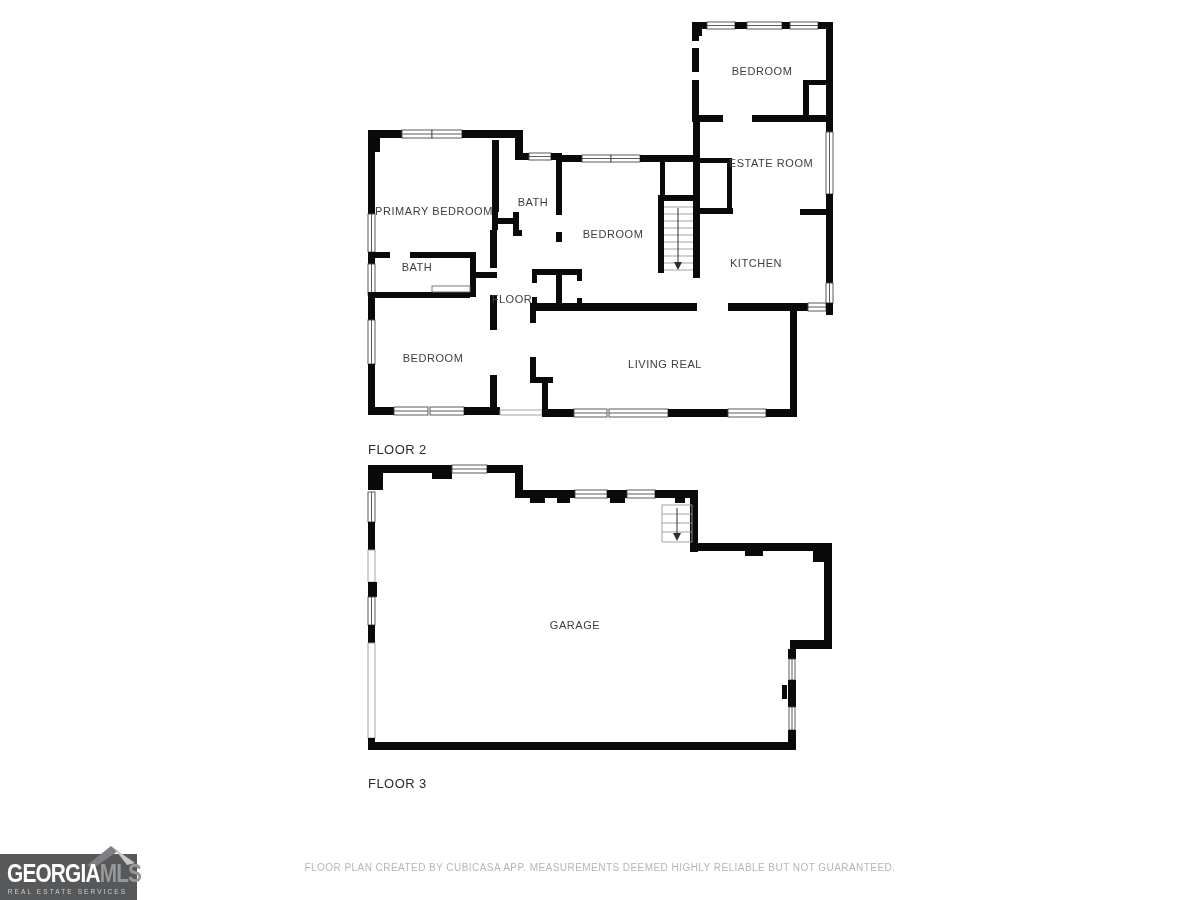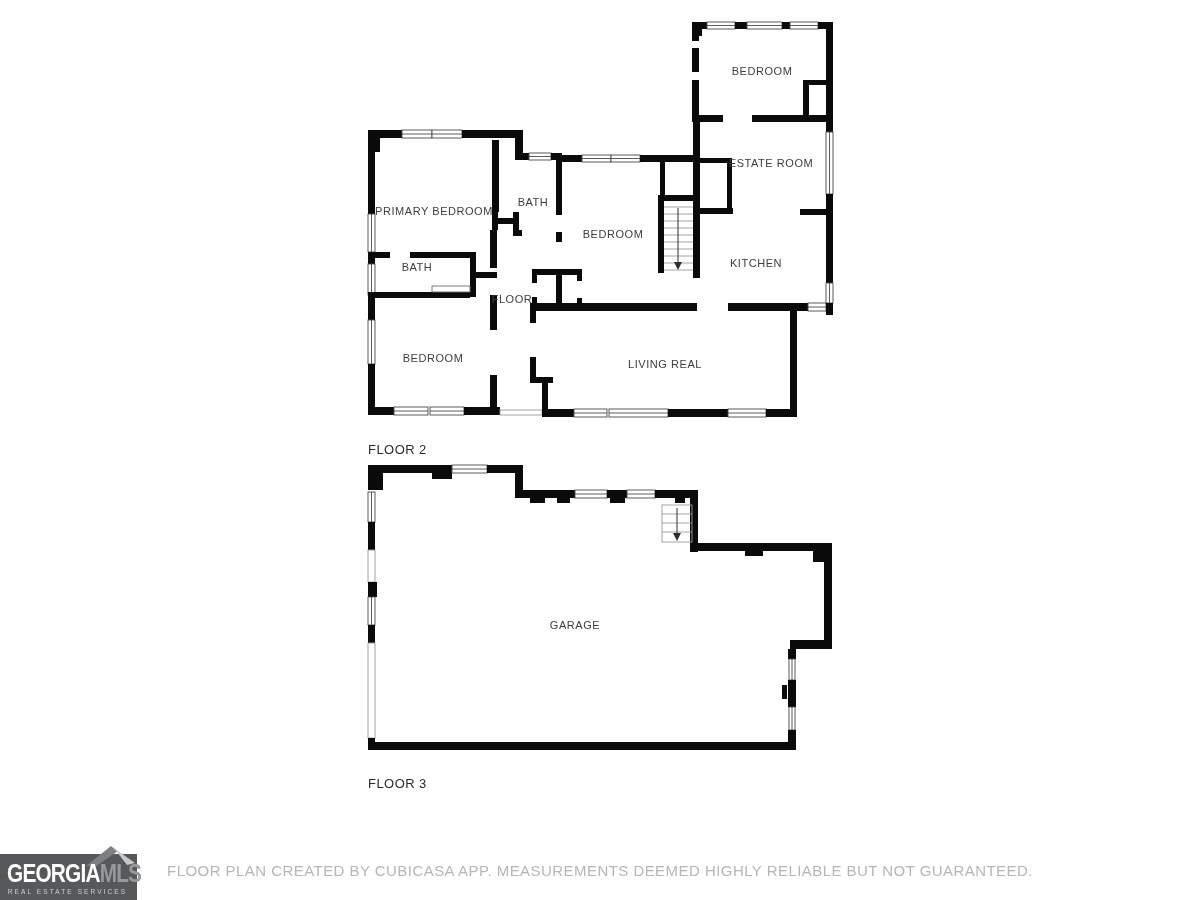--- a/index.html
+++ b/index.html
@@ -19,21 +19,21 @@
   .fixture{fill:#ffffff;stroke:#6b6b6b;stroke-width:0.9;}
   .room-label{
     position:absolute;transform:translate(-50%,-50%);
     font-size:11px;letter-spacing:.55px;color:#3d3d3d;white-space:nowrap;
   }
   .floor-label{
     position:absolute;font-size:13px;letter-spacing:.45px;color:#2b2b2b;white-space:nowrap;
   }
   .footer-text{
     position:absolute;left:0;right:0;top:862px;text-align:center;
-    font-size:15px;letter-spacing:.45px;color:#b6b6b6;white-space:nowrap;
+    font-size:10px;letter-spacing:.45px;color:#b6b6b6;white-space:nowrap;
   }
   .logo{
     position:absolute;left:0;top:854px;width:137px;height:54px;background:#57585a;
   }
   .logo-roof{position:absolute;left:84px;top:-9px;width:54px;height:26px;}
   .logo-row{
     position:absolute;left:7px;top:4px;white-space:nowrap;
     transform:scaleX(.8);transform-origin:left top;
   }
   .logo-georgia{color:#ffffff;font-size:26px;font-weight:bold;letter-spacing:-1px;}

